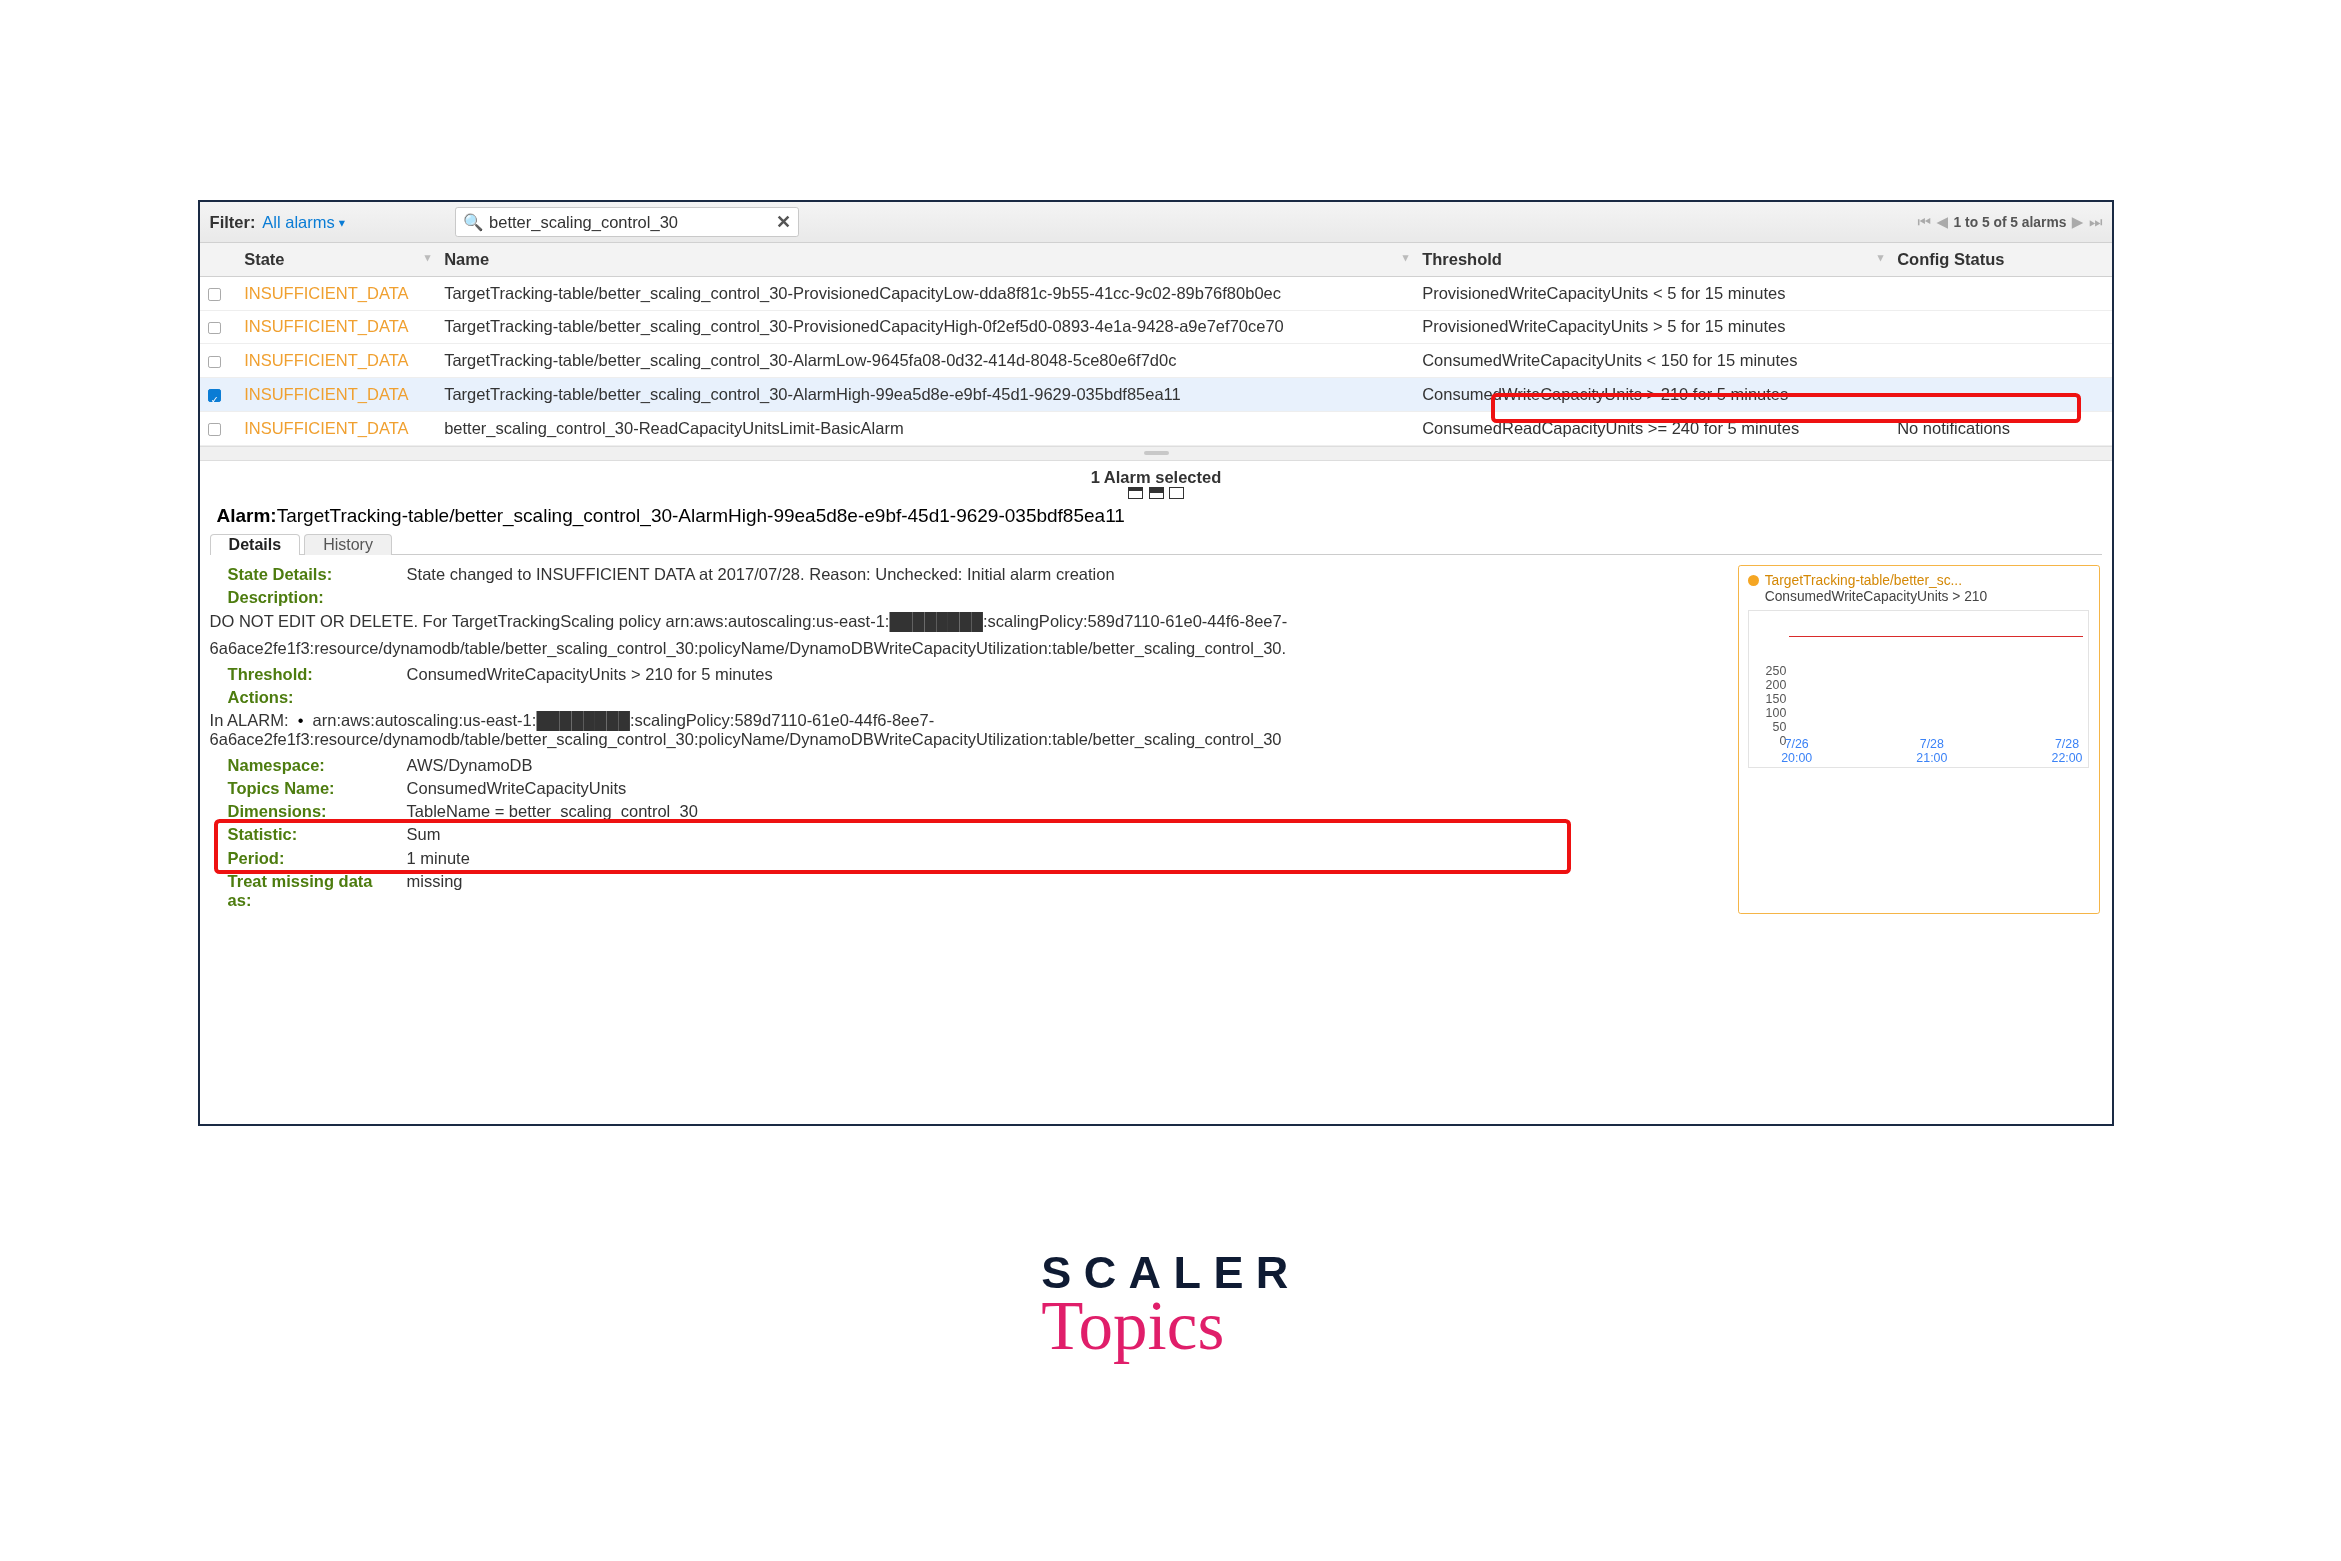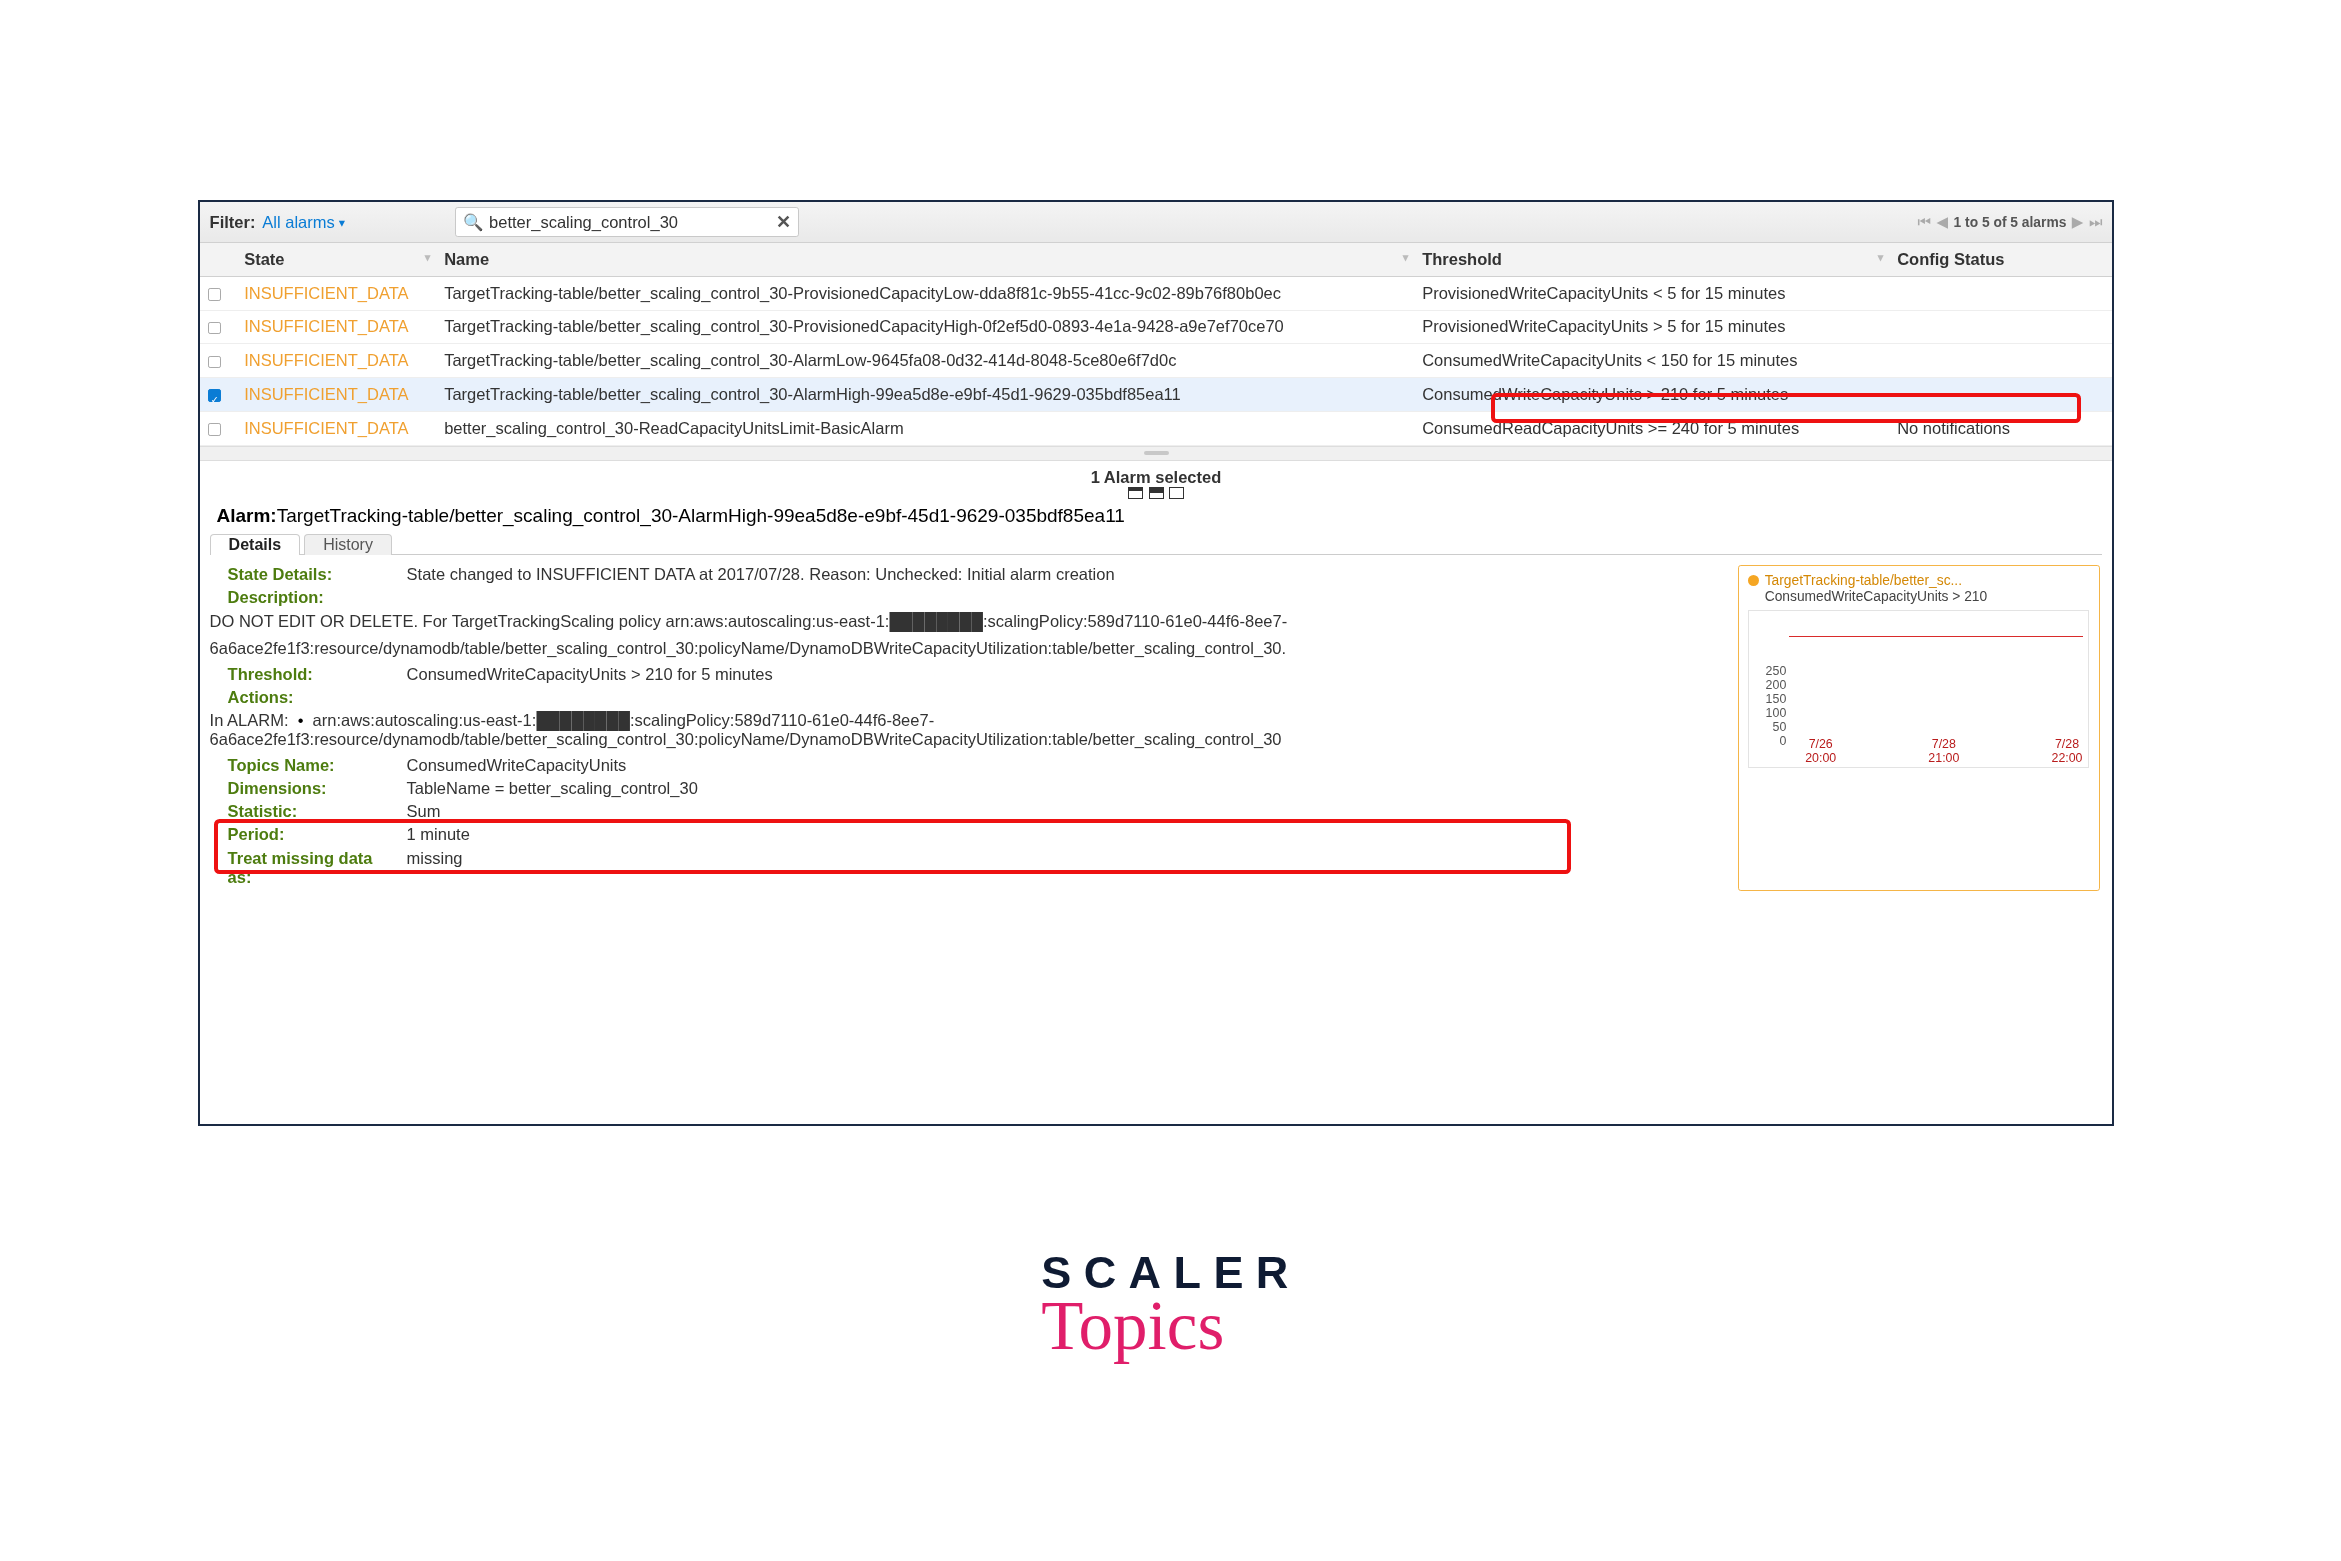--- a/index.html
+++ b/index.html
@@ -105,21 +105,21 @@
   .chart-card .ct-title { color:#d48806; font-size: 13.8px; display:flex; align-items:center; gap:5.5px;}
   .chart-card .dot { width:11px;height:11px;border-radius:50%; background:#f5a623; display:inline-block;}
   .chart-card .ct-sub { font-size:13.8px; color:#444; margin-left:16.5px; margin-top:1.4px;}
   .chart-area {
     margin-top: 5.5px; height: 158px; border:0.7px solid #e3e3e3; position:relative; background:#fff;
     overflow:visible;
   }
   .y-ticks { position:absolute; left:4.1px; top:2.8px; bottom:19px; width:33px; display:flex; flex-direction:column; justify-content:flex-end; color:#555; font-size:12.4px; text-align:right;}
   .plot { position:absolute; left:40px; right:5.5px; top:4.1px; bottom:22px;}
   .plot .thresh { position:absolute; left:0; right:0; border-top:1.4px solid #d92b2b;}
-  .x-ticks { position:absolute; left:56px; right:5.5px; bottom:1.4px; display:flex; justify-content:space-between; color:#b91c1c; font-size:12.4px;}
+  .x-ticks { position:absolute; left:32px; right:5.5px; bottom:1.4px; display:flex; justify-content:space-between; color:#3b82f6; font-size:12.4px;}
   .x-ticks div{ text-align:center; line-height:1.1;}
 
   
   .brand { position:absolute; left:50%; top:1247px; transform:translateX(-50%); }
   .brand .w1 { font-family: Arial, sans-serif; font-weight: 800; letter-spacing: 12.4px; font-size: 45px; color:#0f1b33;}
   .brand .w2 { font-family: "Brush Script MT","Segoe Script",cursive; font-size: 69px; color:#e01e6a; margin-top:-12.4px;}
 </style>
 </head>
 <body>
 
@@ -236,20 +236,24 @@
             <div class="k">Actions:</div>
             <div class="v"></div>
           </div>
         <div class="actions-block">
           <span class="inalarm">In ALARM:</span>
           &nbsp;<span>•</span>&nbsp;
           <span class="arnline">arn:aws:autoscaling:us-east-1:████████:scalingPolicy:589d7110-61e0-44f6-8ee7-</span><br>
           <span class="arnline" style="margin-left:0px">6a6ace2fe1f3:resource/dynamodb/table/better_scaling_control_30:policyName/DynamoDBWriteCapacityUtilization:table/better_scaling_control_30</span>
         </div>
         <div class="row">
+            <div class="k">Namespace:</div>
+            <div class="v">AWS/DynamoDB</div>
+          </div>
+        <div class="row">
             <div class="k">Topics Name:</div>
             <div class="v">ConsumedWriteCapacityUnits</div>
           </div>
         <div class="row">
             <div class="k">Dimensions:</div>
             <div class="v">TableName = better_scaling_control_30</div>
           </div>
         <div class="row">
             <div class="k">Statistic:</div>
             <div class="v">Sum</div>

